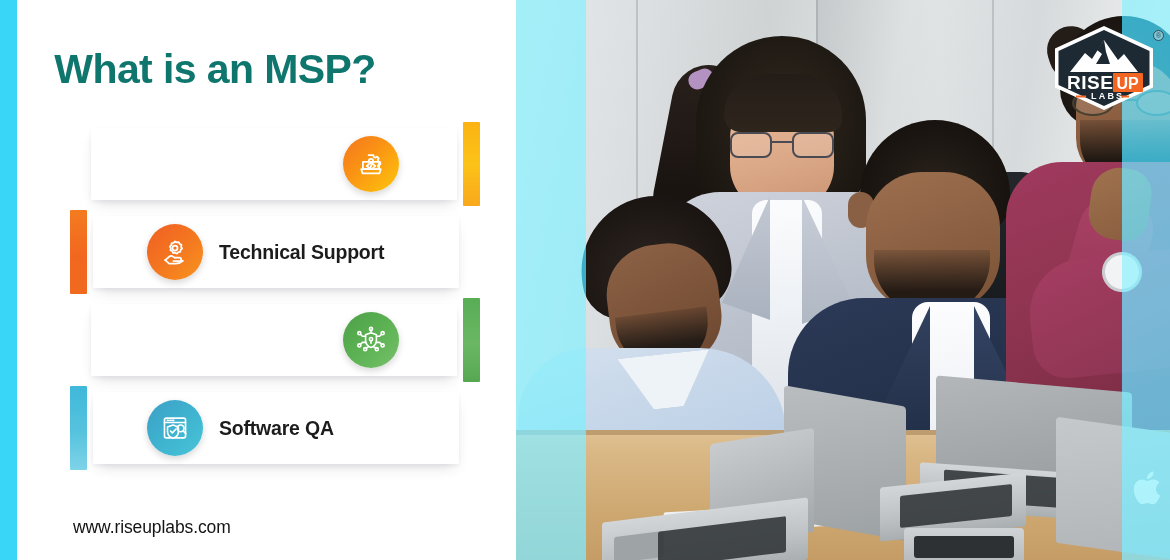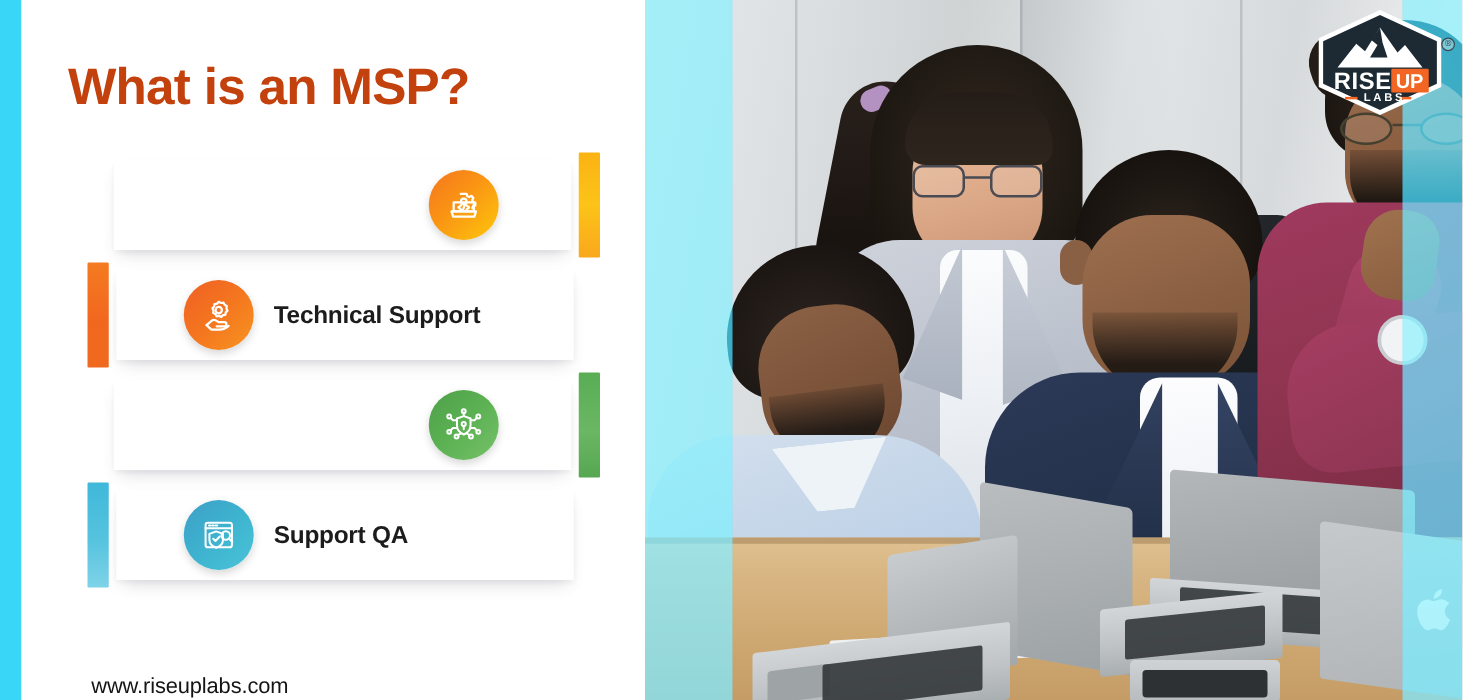--- a/index.html
+++ b/index.html
@@ -22,21 +22,21 @@
   
   .left-panel{
     position:absolute; left:17px; top:0; width:499px; height:560px;
     background:#ffffff; z-index:4;
   }
 
   .headline{
     position:absolute; left:0; top:46px; width:396px;
     text-align:center;
     font-size:41px; font-weight:bold; letter-spacing:-0.6px;
-    color:#c2410c;
+    color:#0f766e;
     font-family:"Liberation Sans","DejaVu Sans",sans-serif;
   }
 
   
   .cards{ position:absolute; left:0; top:128px; width:499px; height:368px; }
 
   .card{
     position:absolute; height:72px;
     background:#ffffff;
     box-shadow:0 7px 13px -5px rgba(60,60,80,.20), 0 2px 4px rgba(60,60,80,.06);
@@ -78,21 +78,21 @@
     box-shadow:0 3px 7px rgba(0,0,0,.16);
   }
   .icon-badge svg{ display:block; }
   .badge-it  { background:linear-gradient(135deg,#f4761f 0%,#fa9314 42%,#fdc70c 100%); }
   .badge-sup { background:linear-gradient(135deg,#ef5f24 0%,#f4761f 50%,#f79420 100%); }
   .badge-cyb { background:linear-gradient(135deg,#4e9f48 0%,#5cb253 50%,#77c06a 100%); }
   .badge-qa  { background:linear-gradient(135deg,#3d9fc7 0%,#3eb3cf 50%,#49c4d8 100%); }
 
   .website{
     position:absolute; left:56px; top:517px;
-    font-size:17.5px; color:#141414; letter-spacing:-0.1px;margin-top:21px;
+    font-size:17.5px; color:#141414; letter-spacing:-0.1px;
   }
 
   
   .photo{
     position:absolute; left:516px; top:0; width:654px; height:560px;
     overflow:hidden; z-index:2;
     background:#cfd4d6;
   }
   .photo-scene{ position:absolute; inset:0; }
 
@@ -414,21 +414,21 @@
   .cyan-strip.right { right:0;  width:48px; }
   .cyan-tint{
     position:absolute; top:0; height:560px; z-index:5;
     background:rgba(30,190,235,.42); mix-blend-mode:multiply; pointer-events:none;
   }
   .cyan-tint.left { left:0;  width:70px; }
   .cyan-tint.right{ right:0; width:48px; }
 
   
   .logo{
-    position:absolute; right:16px; top:8px; width:100px; height:84px; z-index:9;
+    position:absolute; right:16px; top:26px; width:100px; height:84px; z-index:9;
   }
   .logo-reg{
     position:absolute; right:6px; top:30px; width:11px; height:11px;
     border:1px solid #3d4a52; border-radius:50%;
     font-size:7px; line-height:9px; text-align:center; color:#3d4a52;
     background:rgba(255,255,255,.35); z-index:10;
   }
 </style>
 </head>
 <body>
@@ -607,21 +607,21 @@
           <svg width="34" height="34" viewBox="0 0 40 40" fill="none" stroke="#ffffff" stroke-width="1.9" stroke-linecap="round" stroke-linejoin="round">
             <rect x="7.6" y="8.4" width="24.8" height="23.2" rx="2.2"></rect>
             <path d="M7.6 13.6h24.8"></path>
             <path d="M10.8 11h1.4M14 11h1.4M17.2 11h1.4"></path>
             <path d="M17.6 16.6l6.4 2.3v5.6c0 3.5-2.6 6.3-6.4 7.5-3.8-1.2-6.4-4-6.4-7.5v-5.6z"></path>
             <path d="M14.8 23.6l2.1 2.1 4-4.3"></path>
             <circle cx="26.6" cy="20.4" r="4"></circle>
             <path d="M29.6 23.4l3.2 3.2"></path>
           </svg>
         </span>
-        <span class="card-label">Support QA</span>
+        <span class="card-label">Software QA</span>
       </div>
 
     </div>
 
     <div class="website">www.riseuplabs.com</div>
   </div>
 
   <div class="logo">
     <svg width="100" height="84" viewBox="0 0 100 84">
       <defs>

